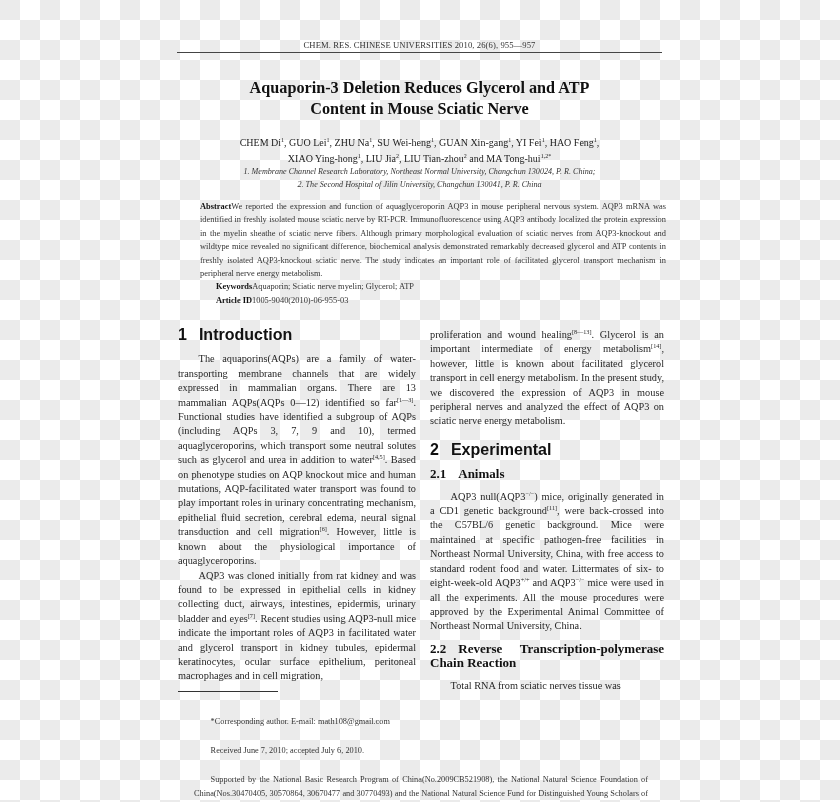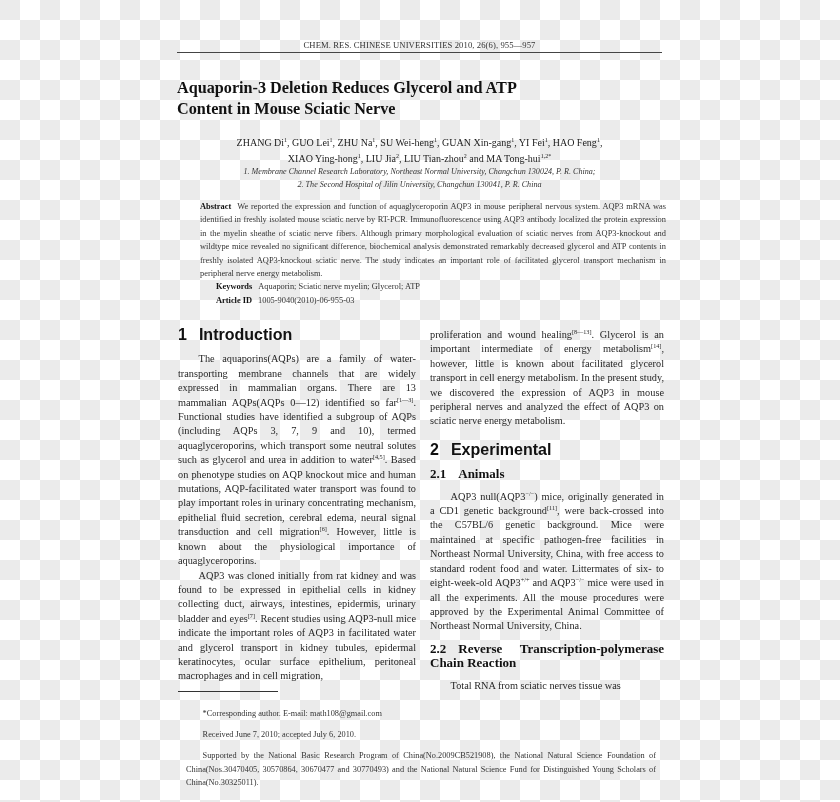--- a/index.html
+++ b/index.html
@@ -14,37 +14,37 @@
     font-family: "Liberation Serif", serif;
     color: #1a1a1a;
   }
   .page { position: absolute; left: 0; top: 0; width: 816px; height: 802px; }
   .running-head {
     position: absolute; top: 40px; left: 177px; width: 485px;
     text-align: center; font-size: 8.6px; letter-spacing: 0.1px; color: #333;
   }
   .head-rule { position: absolute; top: 52px; left: 177px; width: 485px; height: 1px; background: #444; }
   .title {
-    position: absolute; top: 78px; left: 177px; width: 485px; text-align: left;
+    position: absolute; top: 78px; left: 177px; width: 485px; text-align: center;
     font-weight: bold; font-size: 16.2px; line-height: 21px; color: #111;
   }
   .authors {
     position: absolute; top: 135px; left: 177px; width: 485px; text-align: center;
     font-size: 10px; line-height: 16px; color: #222;
   }
   .authors sup { font-size: 6px; }
   .affil {
     position: absolute; top: 166px; left: 177px; width: 485px; text-align: center;
     font-style: italic; font-size: 8.1px; line-height: 12.5px; color: #333;
   }
   .abstract {
     position: absolute; top: 200px; left: 200px; width: 466px;
     font-size: 8.4px; line-height: 13.4px; text-align: justify; color: #333;
   }
-  .abstract b { color: #111; margin-right: 6px; }
+  .abstract b { color: #111; }
   .kw { display: block; padding-left: 16px; }
   .col {
     position: absolute; font-size: 10.3px; line-height: 14.4px; text-align: justify; color: #262626;
   }
   .col-left { left: 178px; top: 328px; width: 238px; }
   .col-right { left: 430px; top: 328px; width: 234px; }
   .col p { margin: 0; text-indent: 2em; }
   .col p.noindent { text-indent: 0; }
   .sec-h {
     font-family: "Liberation Sans", sans-serif; font-weight: bold; font-size: 16px;
@@ -52,38 +52,38 @@
   }
   .sec-h .num { margin-right: 12px; }
   .sub-h { font-weight: bold; font-size: 13px; margin: 8px 0 8px 0; color: #111; text-align: justify; }
   .sub-h .num { margin-right: 12px; }
   sup { font-size: 6.2px; line-height: 0; }
   .fn-rule { position: absolute; top: 691px; left: 178px; width: 100px; height: 1px; background: #333; }
   .footnotes {
     position: absolute; top: 699px; left: 178px; width: 486px;
     font-size: 8.3px; line-height: 13.2px; color: #333; text-align: justify;
   }
-  .footnotes p { margin: 8px; text-indent: 2em; }
+  .footnotes p { margin: 16px; text-indent: 2em; }
 </style>
 </head>
 <body>
 
 <div class="page">
 
   <div class="running-head">CHEM. RES. CHINESE UNIVERSITIES 2010, 26(6), 955—957</div>
   <div class="head-rule"></div>
 
   <div class="title">
     <div>Aquaporin-3 Deletion Reduces Glycerol and ATP</div>
     <div>Content in Mouse Sciatic Nerve</div>
   </div>
 
   <div class="authors">
     <div>
-      <span>ZHANG Di</span><sup>1</sup>,
+      <span>CHEM Di</span><sup>1</sup>,
       <span>GUO Lei</span><sup>1</sup>,
       <span>ZHU Na</span><sup>1</sup>,
       <span>SU Wei-heng</span><sup>1</sup>,
       <span>GUAN Xin-gang</span><sup>1</sup>,
       <span>YI Fei</span><sup>1</sup>,
       <span>HAO Feng</span><sup>1</sup>,
     </div>
     <div>
       <span>XIAO Ying-hong</span><sup>1</sup>,
       <span>LIU Jia</span><sup>2</sup>,

